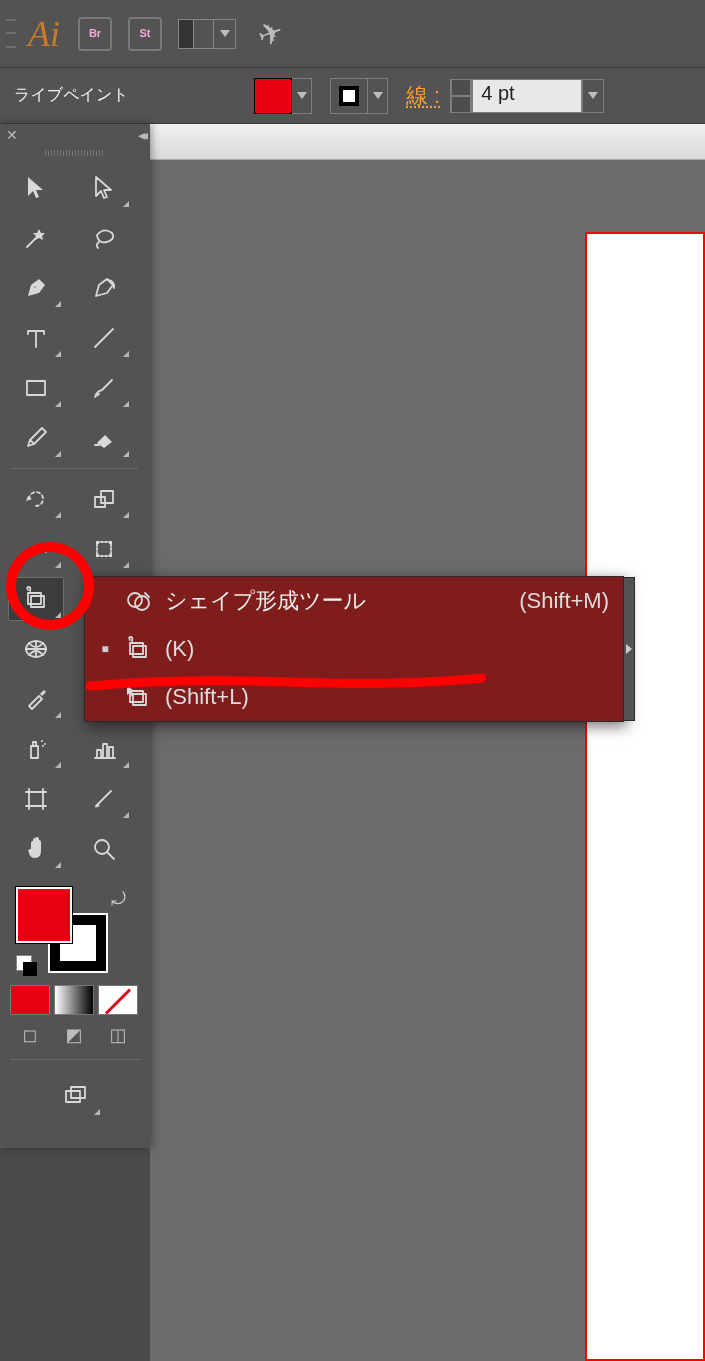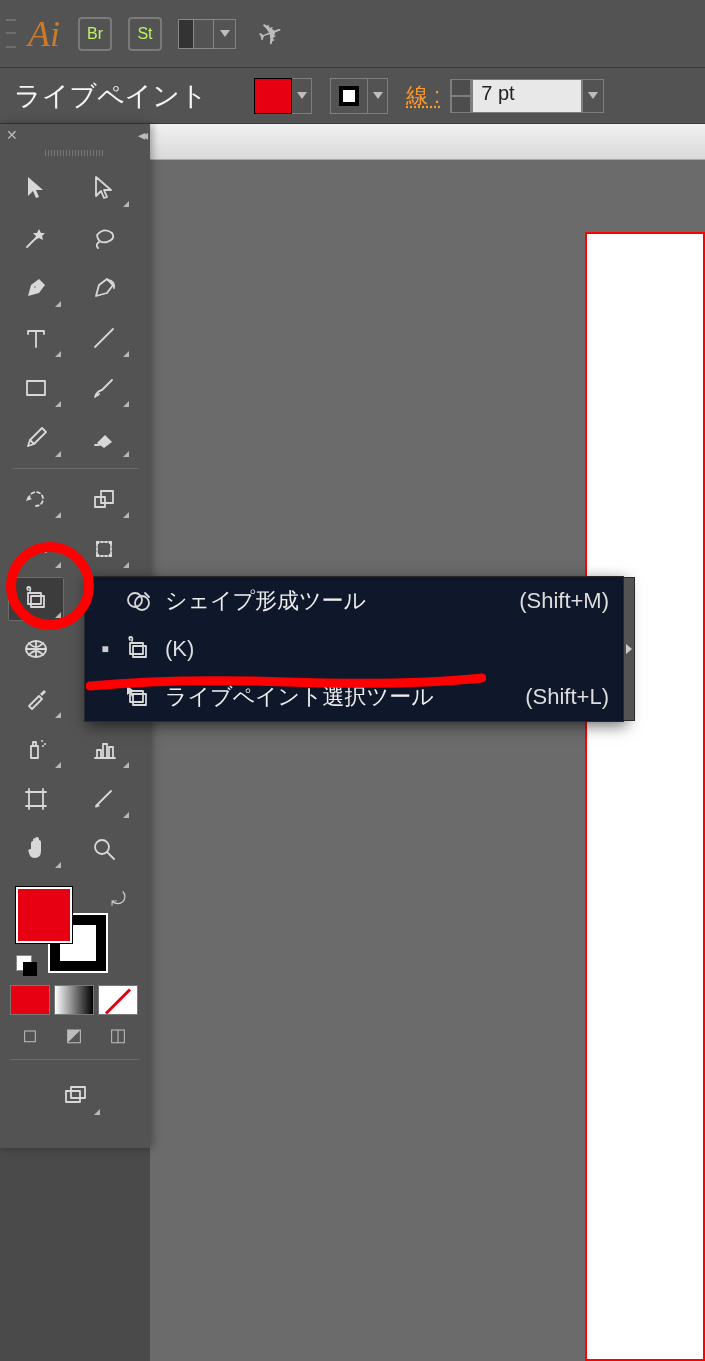--- a/index.html
+++ b/index.html
@@ -3,32 +3,32 @@
 <meta charset="utf-8">
 <style>
   html,body{margin:0;padding:0;background:#4a4a4a;font-family:"Hiragino Kaku Gothic Pro","Yu Gothic",Meiryo,sans-serif;font-size:13px;color:#e8e8e8;user-select:none;width:705px;height:1361px;overflow:hidden}
   *{box-sizing:border-box}
 
   
   .appbar{height:68px;background:#535353;display:flex;align-items:center;padding:0 6px;border-bottom:1px solid #383838}
   .handle{width:10px;height:40px;margin-right:8px;display:flex;flex-direction:column;justify-content:space-around}
   .handle span{height:2px;background:#6e6e6e}
   .ai-logo{font-family:Georgia,serif;font-style:italic;font-weight:400;font-size:36px;color:#c97a2a;margin:0 18px 0 4px}
-  .tinybadge{width:34px;height:34px;border:2px solid #7a7a7a;border-radius:4px;display:flex;align-items:center;justify-content:center;font-size:16px;color:#bef264;margin-right:16px;font-weight:400;line-height:1}
+  .tinybadge{width:34px;height:34px;border:2px solid #7a7a7a;border-radius:4px;display:flex;align-items:center;justify-content:center;font-size:11px;color:#f9a8d4;margin-right:16px;font-weight:700;line-height:1}
   .layout-pick{display:flex;align-items:center;margin-right:22px}
   .layout-pick .sq{width:36px;height:30px;border:1px solid #888;display:flex}
   .layout-pick .sq::before{content:"";width:14px;border-right:1px solid #888;background:#333}
   .layout-pick .sq::after{content:"";flex:1}
   .dd{width:22px;height:30px;border:1px solid #828282;border-left:none;display:flex;align-items:center;justify-content:center}
   .chev-down{width:0;height:0;border-left:5px solid transparent;border-right:5px solid transparent;border-top:7px solid #bdbdbd}
   .rocket{font-size:30px;color:#bdbdbd;transform:rotate(-20deg)}
 
   
   .ctrlbar{height:56px;background:#535353;display:flex;align-items:center;padding:0 14px;border-bottom:1px solid #3a3a3a}
-  .toolname{font-size:27px;color:#f5f5f5;flex:0 0 240px}
+  .toolname{font-size:16px;color:#f5f5f5;flex:0 0 240px}
   .swatch-grp{display:flex;align-items:center;margin-right:18px}
   .fill-sw{width:38px;height:36px;background:#e60012;border:1px solid #000}
   .dd2{width:20px;height:36px;border:1px solid #7e7e7e;border-left:none;display:flex;align-items:center;justify-content:center;background:#535353}
   .stroke-sw{width:38px;height:36px;border:1px solid #7e7e7e;display:flex;align-items:center;justify-content:center;background:#535353}
   .stroke-sw div{width:20px;height:20px;border:4px solid #000;background:#fff}
   .stroke-lbl{font-size:22px;color:#ff9a2b;text-decoration:underline dotted;text-underline-offset:4px;margin-right:10px}
   .spinner{display:flex;align-items:center}
   .sp-btns{display:flex;flex-direction:column}
   .sp-btns div{width:22px;height:17px;border:1px solid #7e7e7e;background:#4d4d4d;display:flex;align-items:center;justify-content:center}
   .up{width:0;height:0;border-left:4px solid transparent;border-right:4px solid transparent;border-bottom:5px solid #c4c4c4}
@@ -72,21 +72,21 @@
   .mode-row .m{width:40px;height:30px;border:1px solid #777;background:#3c3c3c}
   .m.red{background:#e60012}
   .m.grad{background:linear-gradient(90deg,#fff,#000)}
   .m.none{background:#fff;position:relative}
   .m.none::after{content:"";position:absolute;left:2px;right:2px;top:50%;height:3px;background:#e60012;transform:rotate(-45deg)}
   .draw-row{display:flex;gap:4px;padding:6px 10px}
   .draw-row .d{width:40px;height:28px;border:1px solid transparent;display:flex;align-items:center;justify-content:center;color:#bcbcbc;font-size:18px}
   .screen-row{display:flex;justify-content:center;padding:10px 0}
 
   
-  .flyout{position:absolute;left:84px;top:452px;width:540px;background:#0f172a;border:1px solid #2a2a2a;box-shadow:3px 4px 14px rgba(0,0,0,.55);z-index:50}
+  .flyout{position:absolute;left:84px;top:452px;width:540px;background:#7f1d1d;border:1px solid #2a2a2a;box-shadow:3px 4px 14px rgba(0,0,0,.55);z-index:50}
   .fly-item{display:flex;align-items:center;height:48px;padding:0 14px;font-size:22px;color:#eee}
   .fly-item .dot{width:12px;display:flex;justify-content:center;margin-right:10px;font-size:12px;color:#ccc}
   .fly-item .fic{width:34px;display:flex;justify-content:center;margin-right:10px}
   .fly-item .lab{flex:1}
   .fly-item .sc{color:#ddd}
   .fly-side{position:absolute;right:-12px;top:0;bottom:0;width:12px;background:#535353;border:1px solid #2a2a2a;display:flex;align-items:center;justify-content:center}
   .fly-side .tri{width:0;height:0;border-top:5px solid transparent;border-bottom:5px solid transparent;border-left:6px solid #ccc}
 
   
   .anno-circle{position:absolute;left:6px;top:418px;width:88px;height:88px;border:10px solid #ff0000;border-radius:50%;z-index:60;pointer-events:none}
@@ -133,21 +133,21 @@
   <div class="stroke-lbl">線 :</div>
   <div class="spinner">
     <div class="sp-btns">
       <div>
           <div class="up"></div>
         </div>
       <div>
           <div class="dn"></div>
         </div>
     </div>
-    <div class="sp-val">7 pt</div>
+    <div class="sp-val">4 pt</div>
     <div class="sp-dd">
         <div class="chev-down"></div>
       </div>
   </div>
 </div>
 
 <div class="ws">
   <div class="doc-tabbar"></div>
   <div class="canvas">
     <div class="artboard"></div>
@@ -428,21 +428,20 @@
     </div>
     <div class="fly-item">
       <span class="dot"></span>
       <span class="fic">
           <svg class="ic" viewBox="0 0 30 30">
             <rect x="10" y="12" width="13" height="11"></rect>
             <rect x="7" y="9" width="13" height="11"></rect>
             <path class="f" d="M4 4 L4 13 L7 11 L9 15 L11 14 L9 10 L13 10 Z"></path>
           </svg>
         </span>
-      <span class="lab">ライブペイント選択ツール</span>
       <span class="sc">(Shift+L)</span>
     </div>
     <div class="fly-side">
         <div class="tri"></div>
       </div>
   </div>
 
   <div class="anno-circle"></div>
   <div class="anno-under">
     <svg width="400" height="22" viewBox="0 0 400 22">

